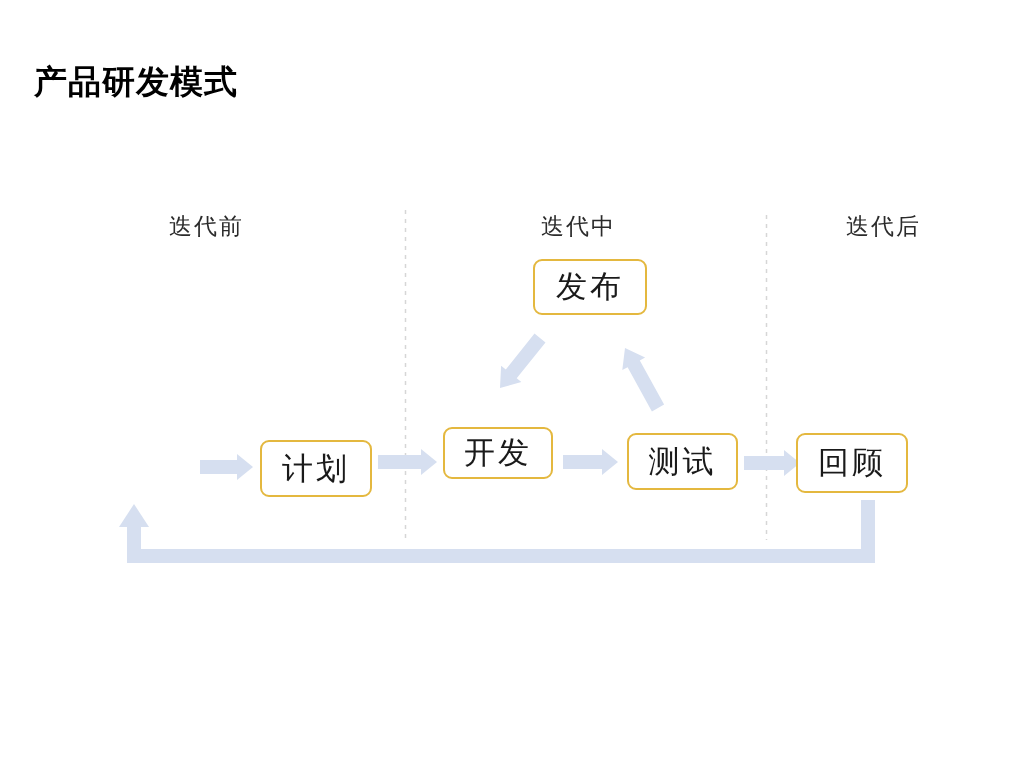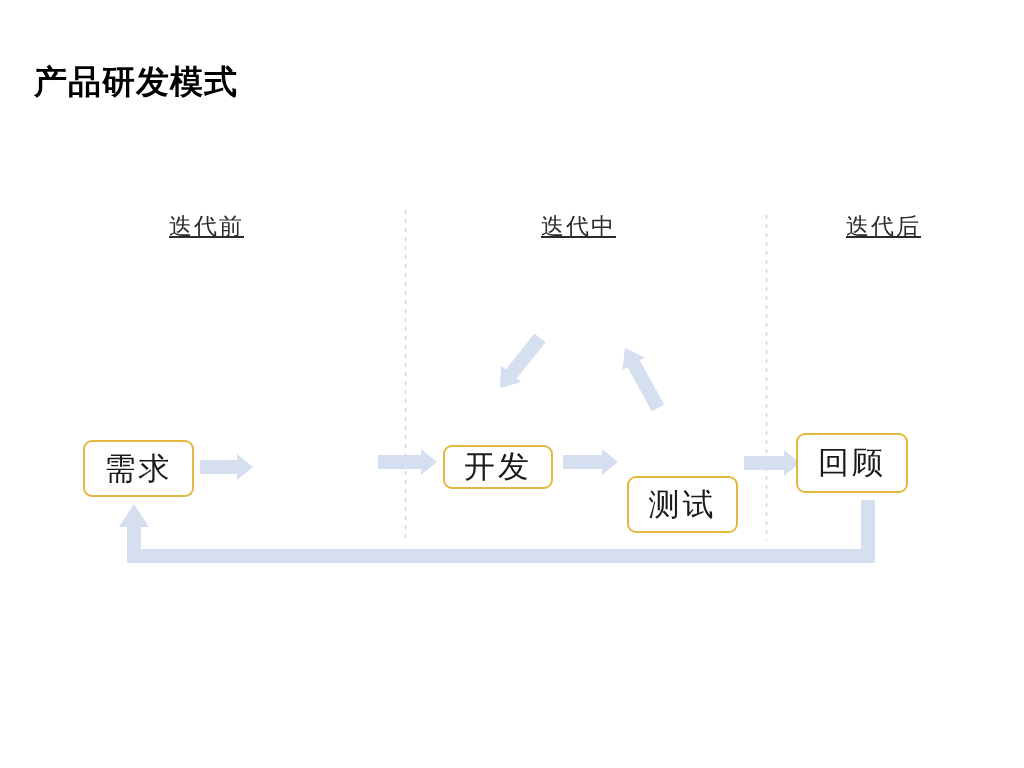--- a/index.html
+++ b/index.html
@@ -7,39 +7,39 @@
     position:relative;width:1024px;height:768px;background:#ffffff;
     overflow:hidden;font-family:"Liberation Serif", serif;
   }
   .title{
     position:absolute;left:22px;top:48px;margin:12px;
     font-family:"Liberation Sans", sans-serif;
     font-weight:bold;font-size:33px;color:#000000;letter-spacing:1px;
   }
   .phase-label{
     position:absolute;font-size:23px;color:#2b2b2b;letter-spacing:2px;
-    font-family:"Liberation Serif", serif;white-space:nowrap;text-decoration:underline;
+    font-family:"Liberation Serif", serif;white-space:nowrap;
   }
   .phase-pre{left:169px;top:211px;}
   .phase-mid{left:541px;top:211px;}
   .phase-post{left:846px;top:211px;}
   .connectors{position:absolute;left:0;top:0;width:1024px;height:768px;}
   .node{
     position:absolute;background:#ffffff;
     border:2px solid #E4B83F;border-radius:9px;
     display:flex;align-items:center;justify-content:center;
     font-size:31px;color:#1a1a1a;letter-spacing:3px;
     font-family:"Liberation Serif", serif;
     box-sizing:border-box;
   }
   .node-release{left:533px;top:259px;width:114px;height:56px;}
   .node-requirements{left:83px;top:440px;width:111px;height:57px;}
   .node-plan{left:260px;top:440px;width:112px;height:57px;}
-  .node-develop{left:443px;top:445px;width:110px;height:44px;}
-  .node-test{left:627px;top:433px;width:111px;height:57px;margin-top:43px;}
+  .node-develop{left:443px;top:427px;width:110px;height:52px;}
+  .node-test{left:627px;top:433px;width:111px;height:57px;}
   .node-review{left:796px;top:433px;width:112px;height:60px;}
   .arrow{fill:#D6DFF0;}
   .loopline{stroke:#D6DFF0;stroke-width:14;fill:none;stroke-linejoin:miter;}
   .divider{stroke:#D6D6D6;stroke-width:1.5;stroke-dasharray:4 5;}
 </style>
 </head>
 <body>
 
 <div class="canvas">
 
@@ -59,18 +59,19 @@
 
     <polygon class="arrow" points="200,460 237,460 237,454 253,467 237,480 237,474 200,474"></polygon>
     <polygon class="arrow" points="378,455 421,455 421,449 437,462 421,475 421,469 378,469"></polygon>
     <polygon class="arrow" points="563,455 602,455 602,449 618,462 602,475 602,469 563,469"></polygon>
     <polygon class="arrow" points="744,456 784,456 784,450 800,463 784,476 784,470 744,470"></polygon>
 
     <polygon class="arrow" points="534.5,333.6 505.8,369.6 501.1,365.8 500,388 521.4,382.1 516.7,378.3 545.5,342.4"></polygon>
     <polygon class="arrow" points="664.1,404.6 639.8,360.4 645.1,357.5 625,348 622.3,370 627.6,367.2 651.9,411.4"></polygon>
   </svg>
 
-  <div class="node node-requirements">需求</div>
+  <div class="node node-release">发布</div>
+  <div class="node node-plan">计划</div>
   <div class="node node-develop">开发</div>
   <div class="node node-test">测试</div>
   <div class="node node-review">回顾</div>
 
 </div>
 
 </body></html>

